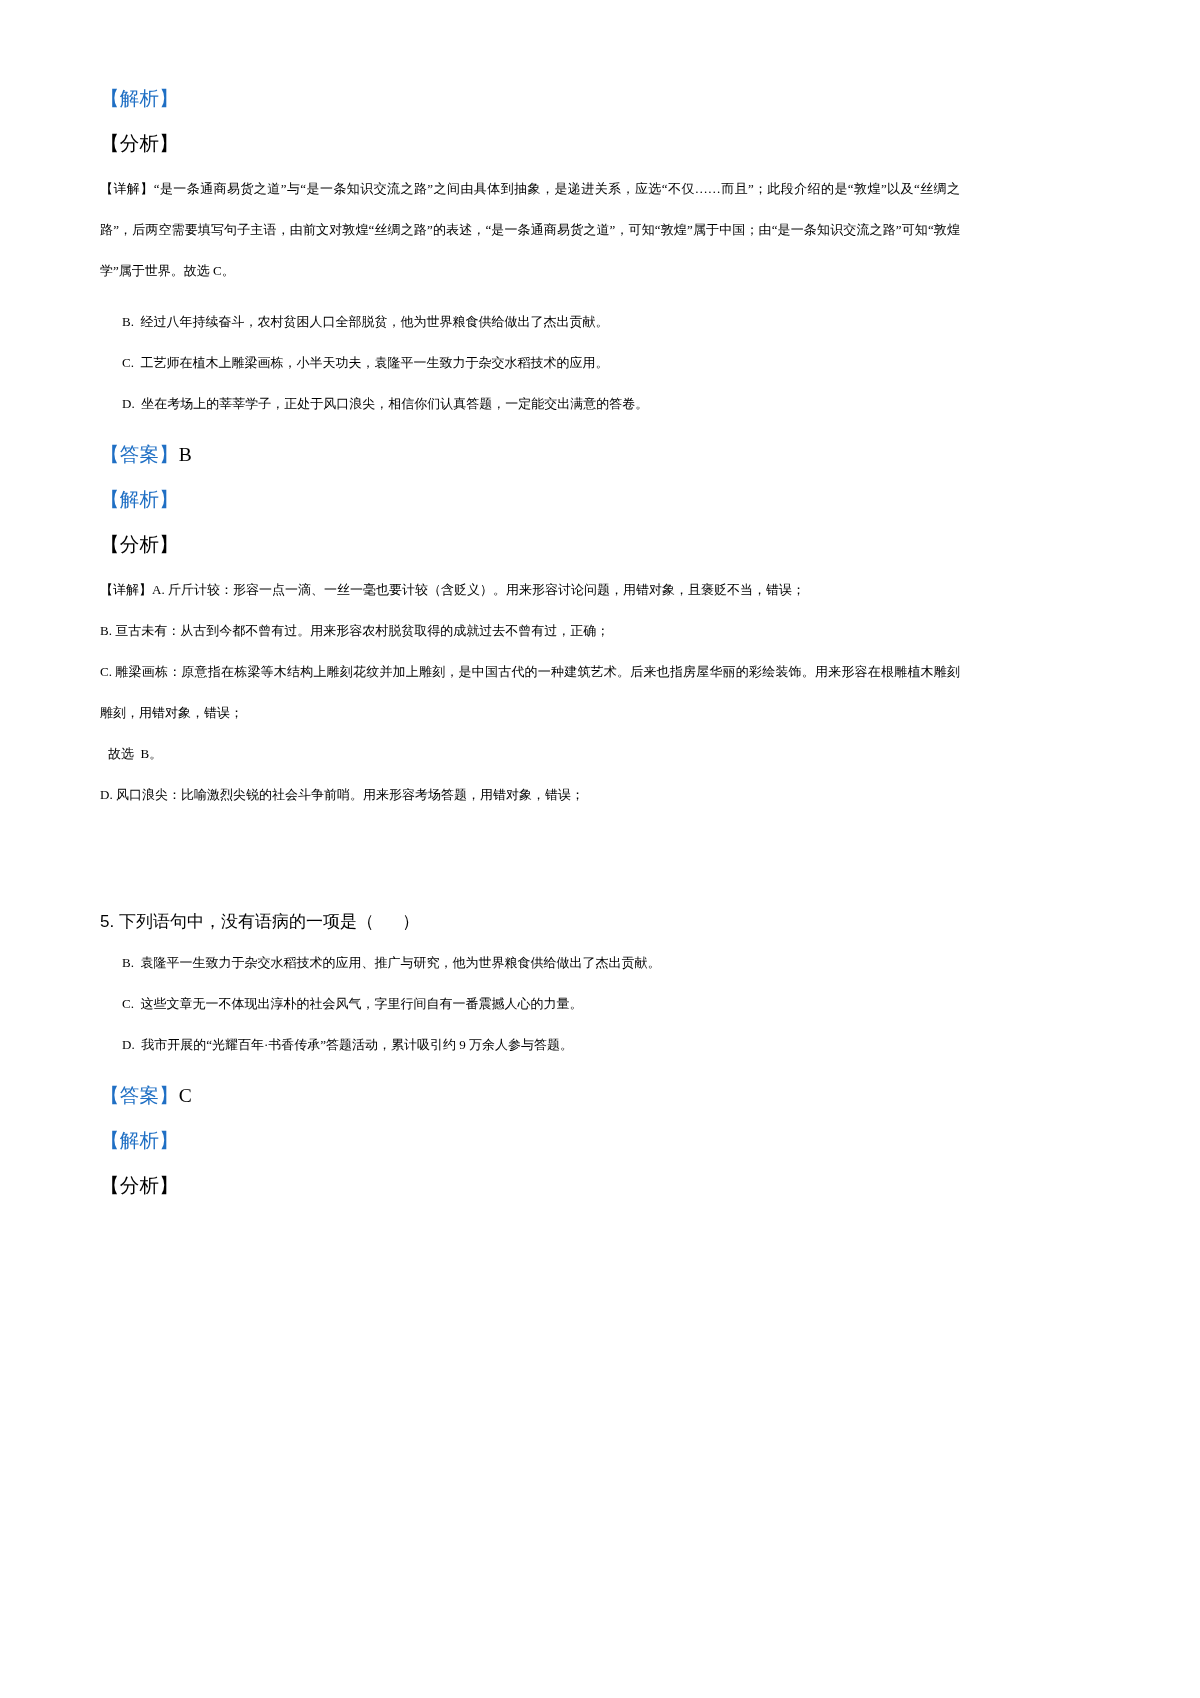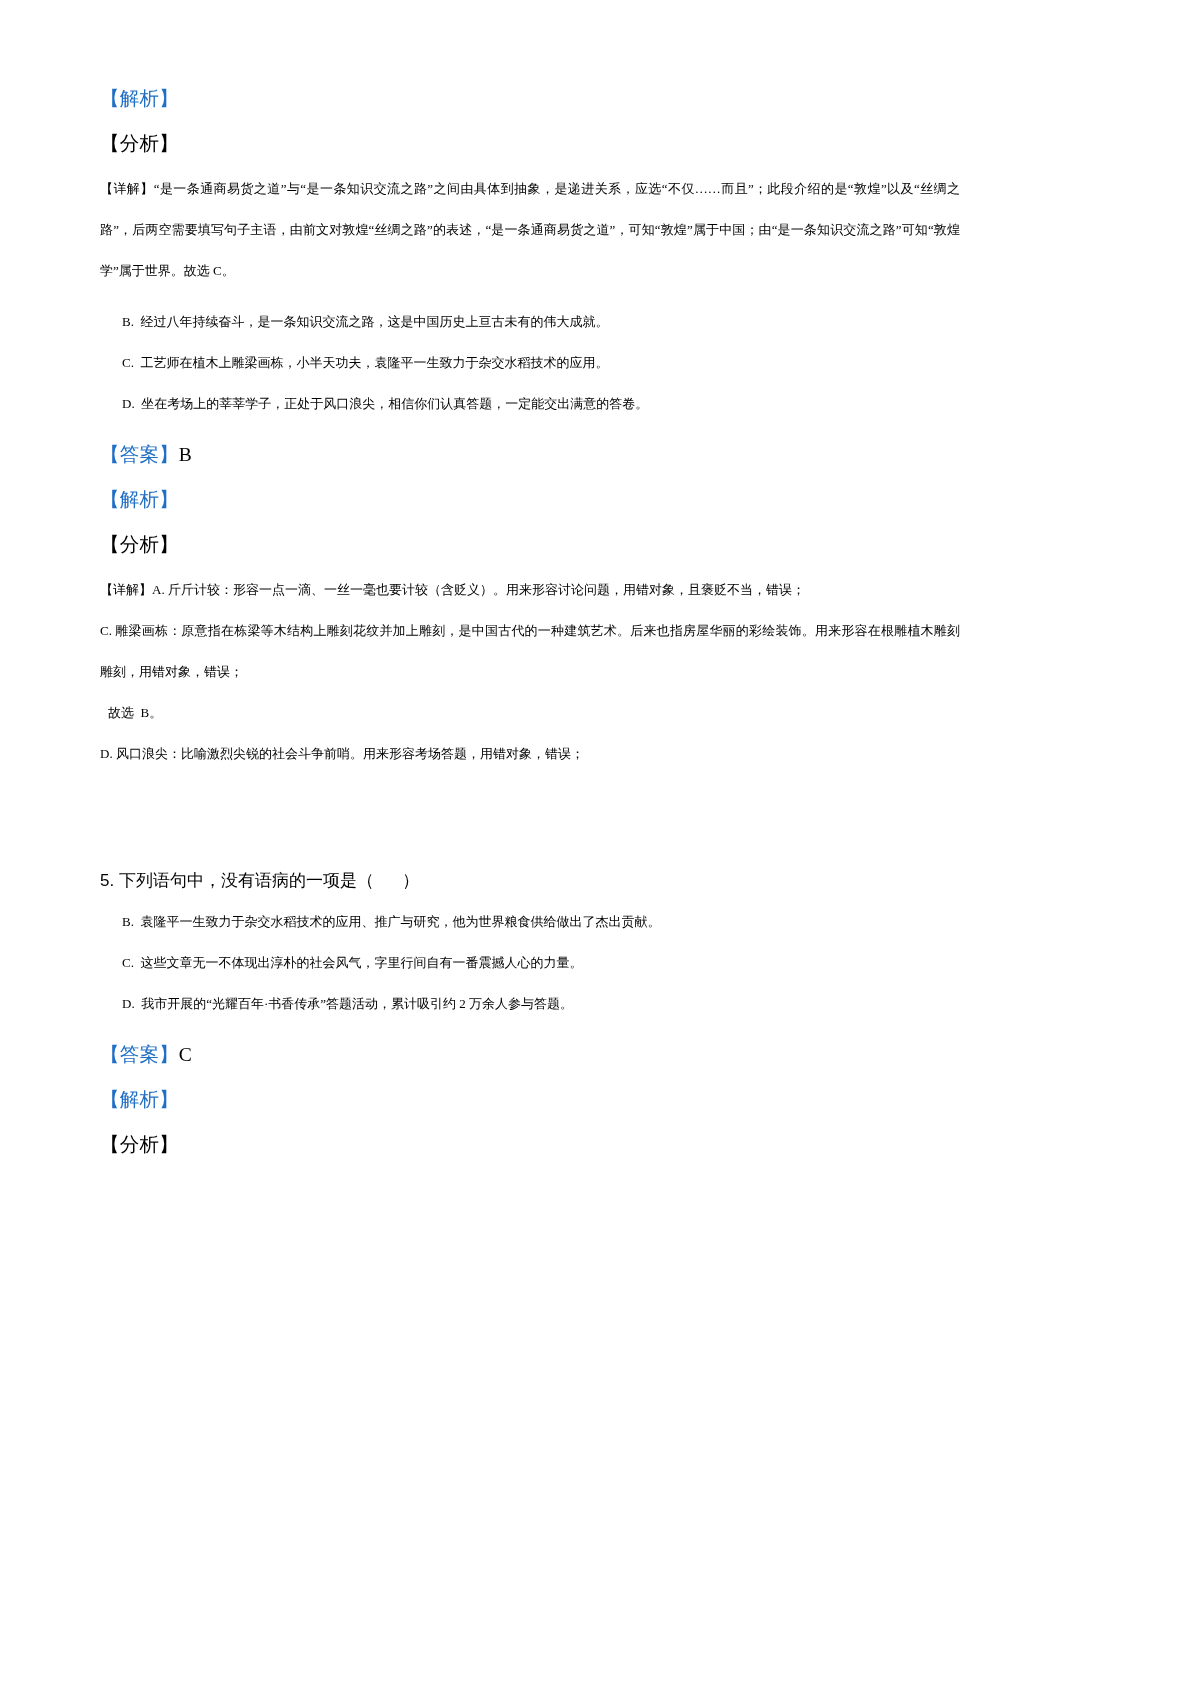--- a/index.html
+++ b/index.html
@@ -59,42 +59,43 @@
 
 <div class="page">
 
   <div class="line blue">【解析】</div>
   <div class="gap-xs"></div>
   <div class="line">【分析】</div>
   <div class="gap-xs"></div>
   <div class="para">【详解】“是一条通商易货之道”与“是一条知识交流之路”之间由具体到抽象，是递进关系，应选“不仅……而且”；此段介绍的是“敦煌”以及“丝绸之路”，后两空需要填写句子主语，由前文对敦煌“丝绸之路”的表述，“是一条通商易货之道”，可知“敦煌”属于中国；由“是一条知识交流之路”可知“敦煌学”属于世界。故选 C。</div>
 
   <div class="gap-s"></div>
-  <div class="para indent-choice">B.  经过八年持续奋斗，是一条知识交流之路，这是中国历史上亘古未有的伟大成就。</div>
+  <div class="para indent-choice">B.  经过八年持续奋斗，农村贫困人口全部脱贫，他为世界粮食供给做出了杰出贡献。</div>
   <div class="para indent-choice">C.  工艺师在植木上雕梁画栋，小半天功夫，袁隆平一生致力于杂交水稻技术的应用。</div>
   <div class="para indent-choice">D.  坐在考场上的莘莘学子，正处于风口浪尖，相信你们认真答题，一定能交出满意的答卷。</div>
 
   <div class="gap-s"></div>
   <div class="line"><span class="blue">【答案】</span><span>B</span></div>
   <div class="gap-xs"></div>
   <div class="line blue">【解析】</div>
   <div class="gap-xs"></div>
   <div class="line">【分析】</div>
   <div class="gap-xs"></div>
   <div class="para">【详解】A. 斤斤计较：形容一点一滴、一丝一毫也要计较（含贬义）。用来形容讨论问题，用错对象，且褒贬不当，错误；</div>
+  <div class="para">B. 亘古未有：从古到今都不曾有过。用来形容农村脱贫取得的成就过去不曾有过，正确；</div>
   <div class="para">C. 雕梁画栋：原意指在栋梁等木结构上雕刻花纹并加上雕刻，是中国古代的一种建筑艺术。后来也指房屋华丽的彩绘装饰。用来形容在根雕植木雕刻雕刻，用错对象，错误；</div>
   <div class="para indent-small">故选  B。</div>
   <div class="para">D. 风口浪尖：比喻激烈尖锐的社会斗争前哨。用来形容考场答题，用错对象，错误；</div>
 
   <div class="gap-l"></div>
 
   <div class="para num-label">5. 下列语句中，没有语病的一项是（      ）</div>
   <div class="para indent-choice">B.  袁隆平一生致力于杂交水稻技术的应用、推广与研究，他为世界粮食供给做出了杰出贡献。</div>
   <div class="para indent-choice">C.  这些文章无一不体现出淳朴的社会风气，字里行间自有一番震撼人心的力量。</div>
-  <div class="para indent-choice">D.  我市开展的“光耀百年·书香传承”答题活动，累计吸引约 2 万余人参与答题。</div>
+  <div class="para indent-choice">D.  我市开展的“光耀百年·书香传承”答题活动，累计吸引约 9 万余人参与答题。</div>
 
   <div class="gap-s"></div>
   <div class="line"><span class="blue">【答案】</span><span>C</span></div>
   <div class="gap-xs"></div>
   <div class="line blue">【解析】</div>
   <div class="gap-xs"></div>
   <div class="line">【分析】</div>
 
 </div>
 

